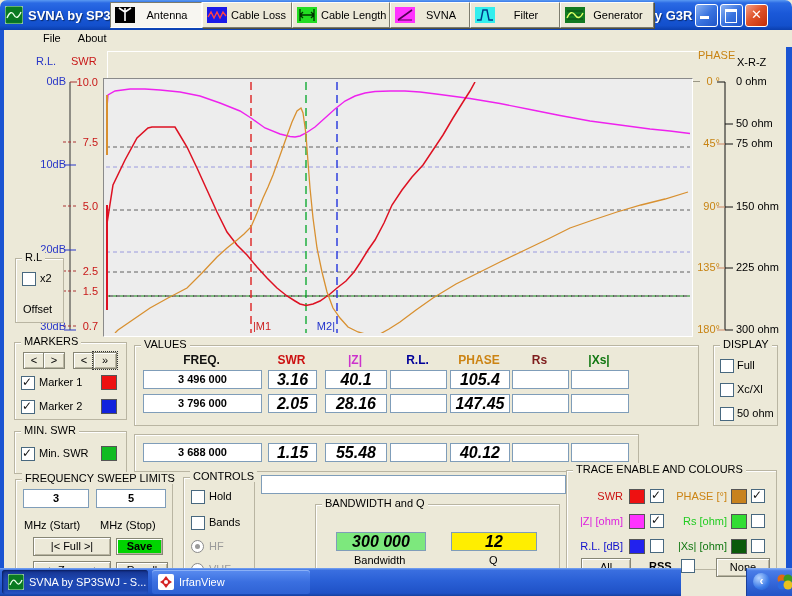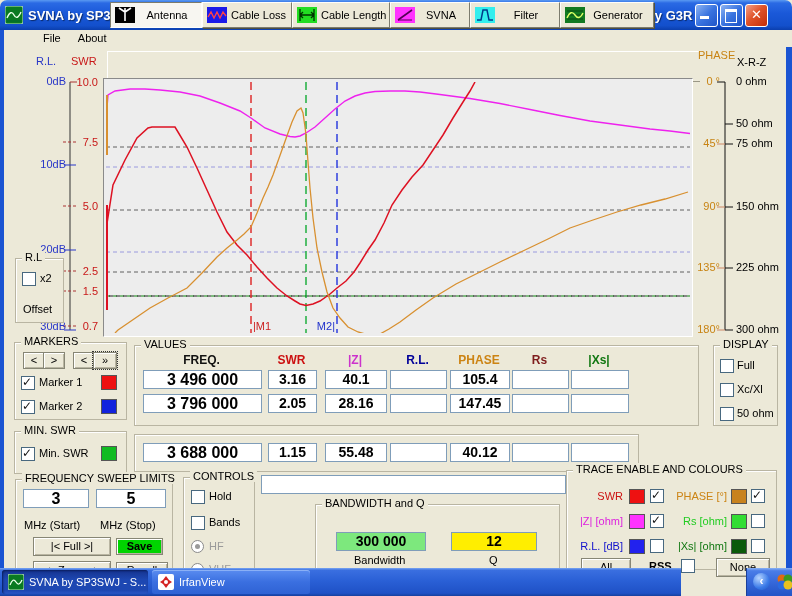--- a/index.html
+++ b/index.html
@@ -39,22 +39,22 @@
   .red-t{color:#c81818;}
   .orange-t{color:#c88414;}
   
   .plotwrap{position:absolute;left:103px;top:78px;width:588px;height:257px;background:#ededed;
     border:1px solid #8a8a8a;border-right-color:#fff;border-bottom-color:#fff;}
   
   .gb{position:absolute;border:1px solid #b9b5a2;box-shadow:inset 1px 1px 0 #fefefe;}
   .gb>.legend{position:absolute;top:-8px;left:6px;background:#ece9d8;padding:0 3px;white-space:nowrap;}
   
   .fld{position:absolute;background:#fff;border:1px solid #7f9db9;
-    font-weight:bold;font-size:16px;text-align:center;line-height:17px;height:17px;}
-  .fld.small{font-size:14px;}
+    font-weight:bold;font-size:11px;text-align:center;line-height:17px;height:17px;}
+  .fld.small{font-size:16px;font-style:italic;}
   .cb{position:absolute;width:12px;height:12px;background:#fff;border:1px solid #48687f;}
   .cb.on::after{content:"✓";position:absolute;left:0px;top:-2px;font-size:12px;font-weight:bold;color:#111;}
   .radio{position:absolute;width:11px;height:11px;border-radius:50%;background:#fff;border:1px solid #8a8a8a;}
   .radio.sel::after{content:"";position:absolute;left:3px;top:3px;width:5px;height:5px;border-radius:50%;background:#9a9a9a;}
   .swatch{position:absolute;width:14px;height:13px;border:1px solid #555;}
   .btn{position:absolute;background:#ece9d8;border:1px solid #878675;
     box-shadow:inset 1px 1px 0 #fff,inset -1px -1px 0 #b9b5a2;
     text-align:center;font-size:11px;}
   .lbl{position:absolute;white-space:nowrap;}
   .hdr{position:absolute;font-weight:bold;font-size:12px;text-align:center;}

